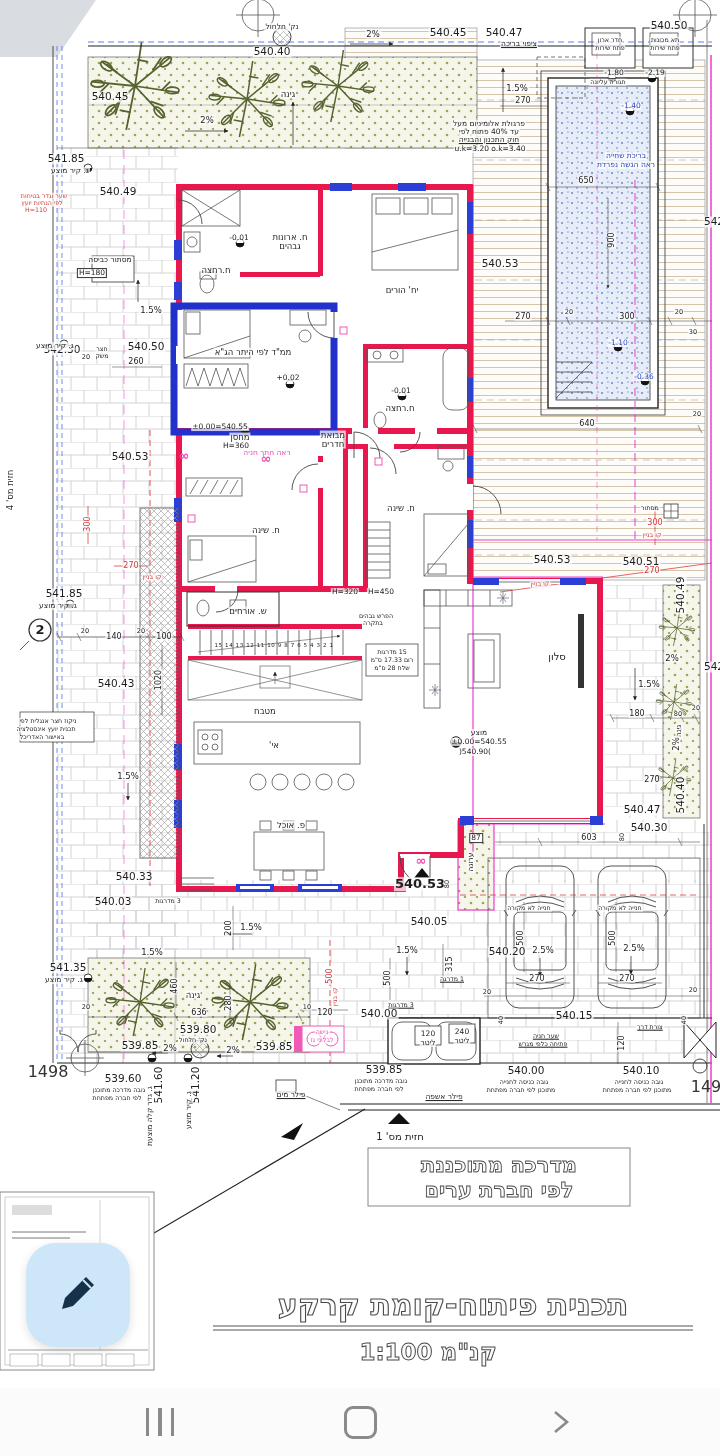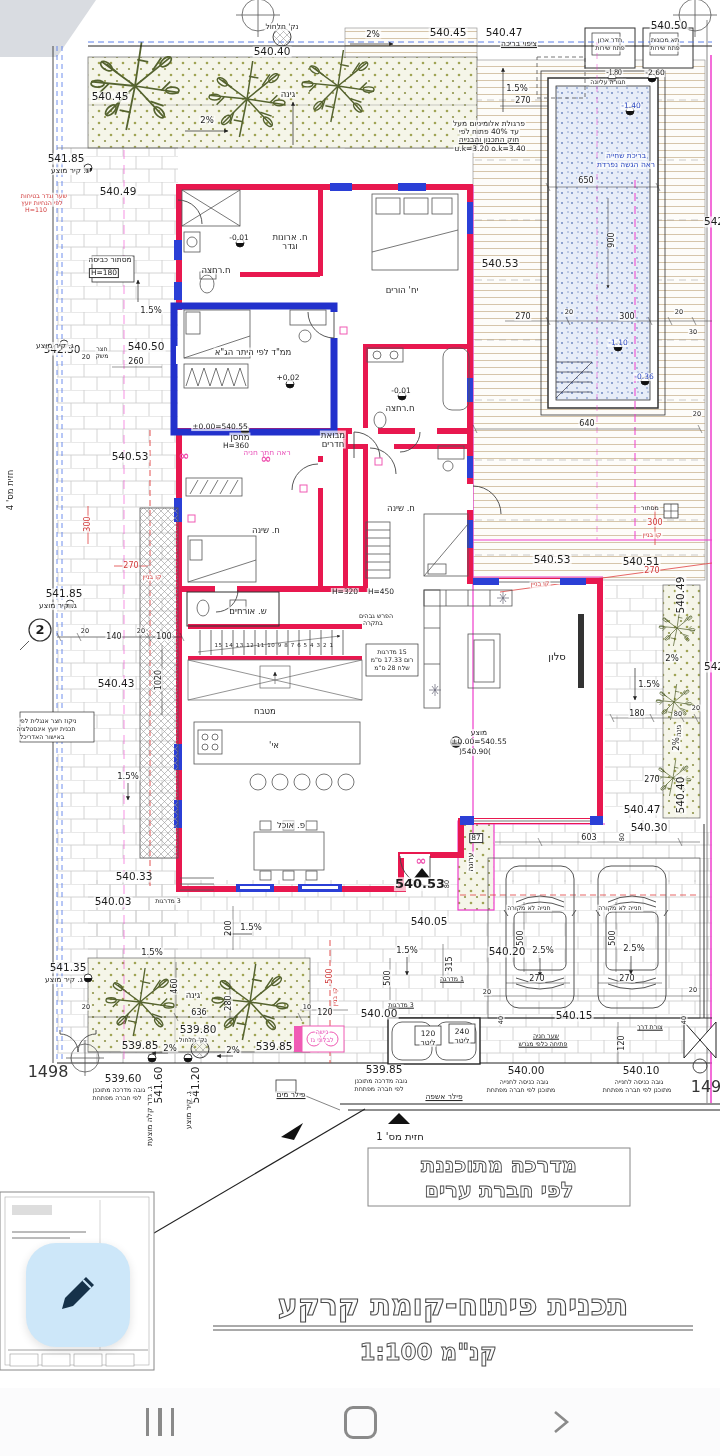--- a/index.html
+++ b/index.html
@@ -451,22 +451,22 @@
       <span class="lb sm" dir="auto" style="left: 288px; top: 94px;">גינה</span>
       <span class="lb pct" dir="auto" style="left: 373px; top: 34px;">2%</span>
       <span class="lb lvl" dir="auto" style="left: 448px; top: 33px;">540.45</span>
       <span class="lb lvl" dir="auto" style="left: 504px; top: 33px;">540.47</span>
       <span class="lb xs underl" dir="auto" style="left: 519px; top: 44px;">ציפוי בריכה</span>
       <span class="lb lvl" dir="auto" style="left: 669px; top: 26px;">540.50</span>
       <span class="lb xxs" dir="auto" style="left: 610px; top: 40px;">חדר ארון</span>
       <span class="lb xxs" dir="auto" style="left: 610px; top: 48px;">פתח שירות</span>
       <span class="lb xxs" dir="auto" style="left: 665px; top: 40px;">תא מכונות</span>
       <span class="lb xxs" dir="auto" style="left: 665px; top: 48px;">פתח שירות</span>
-      <span class="lb xs" dir="auto" style="left: 614px; top: 73px; font-family: Liberation Serif, serif;">-1.80</span>
-      <span class="lb xs" dir="auto" style="left: 655px; top: 73px;">-2.60</span>
+      <span class="lb xs" dir="auto" style="left: 614px; top: 73px;">-1.80</span>
+      <span class="lb xs" dir="auto" style="left: 655px; top: 73px;">-2.19</span>
       <span class="lb xxs" dir="auto" style="left: 608px; top: 82px;">חגורה עליונה</span>
       <span class="lb pct" dir="auto" style="left: 517px; top: 88px;">1.5%</span>
       <span class="lb dim" dir="auto" style="left: 523px; top: 101px;">270</span>
       <span class="lb xs" dir="auto" style="left: 489px; top: 124px;">פרגולת אלומיניום מעל</span>
       <span class="lb xs" dir="auto" style="left: 489px; top: 132px;">עד 40% פתוח לפי</span>
       <span class="lb xs underl" dir="auto" style="left: 489px; top: 140px;">חוק התכנון והבנייה</span>
       <span class="lb xs" dir="auto" style="left: 490px; top: 149px;">u.k=3.20  o.k=3.40</span>
       <span class="lb xs blue" dir="auto" style="left: 631px; top: 106px;">-1.40</span>
       <span class="lb xs blue" dir="auto" style="left: 626px; top: 156px;">בריכת שחייה</span>
       <span class="lb xs blue" dir="auto" style="left: 626px; top: 165px;">ראה הגשה נפרדת</span>
@@ -484,21 +484,21 @@
       <span class="lb dimxs" dir="auto" style="left: 697px; top: 414px;">20</span>
       <span class="lb lvl" dir="auto" style="left: 714px; top: 222px;">542</span>
       <span class="lb lvl" dir="auto" style="left: 714px; top: 667px;">542</span>
       <span class="lb lvl" dir="auto" style="left: 66px; top: 159px;">541.85</span>
       <span class="lb xs" dir="auto" style="left: 70px; top: 171px;">ג. קיר מוצע</span>
       <span class="lb lvl" dir="auto" style="left: 118px; top: 192px;">540.49</span>
       <span class="lb xxs red" dir="auto" style="left: 44px; top: 196px;">שער וגדר בטיחות</span>
       <span class="lb xxs red" dir="auto" style="left: 42px; top: 203px;">לפי הנחיות יועץ</span>
       <span class="lb xxs red" dir="auto" style="left: 36px; top: 210px;">H=110</span>
       <span class="lb xs" dir="auto" style="left: 110px; top: 260px;">מסתור כביסה</span>
-      <span class="lb xs box" dir="auto" style="left: 104px; top: 273px;">H=180</span>
+      <span class="lb xs box" dir="auto" style="left: 92px; top: 273px;">H=180</span>
       <span class="lb pct" dir="auto" style="left: 151px; top: 310px;">1.5%</span>
       <span class="lb lvl" dir="auto" style="left: 62px; top: 350px;">542.30</span>
       <span class="lb xs" dir="auto" style="left: 55px; top: 346px;">ג. קיר מוצע</span>
       <span class="lb dimxs" dir="auto" style="left: 86px; top: 357px;">20</span>
       <span class="lb xxs" dir="auto" style="left: 102px; top: 349px;">חצר</span>
       <span class="lb xxs" dir="auto" style="left: 102px; top: 356px;">משק</span>
       <span class="lb lvl" dir="auto" style="left: 146px; top: 347px;">540.50</span>
       <span class="lb dim" dir="auto" style="left: 136px; top: 362px;">260</span>
       <span class="lb lvl" dir="auto" style="left: 130px; top: 457px;">540.53</span>
       <span class="lb sm" dir="auto" style="left: 10px; top: 490px; transform: translate(-50%, -50%) rotate(-90deg);">חזית מס' 4</span>
@@ -512,21 +512,21 @@
       <span class="lb dim" dir="auto" style="left: 114px; top: 637px;">140</span>
       <span class="lb dimxs" dir="auto" style="left: 141px; top: 631px;">20</span>
       <span class="lb dim" dir="auto" style="left: 164px; top: 637px;">100</span>
       <span class="lb lvl" dir="auto" style="left: 116px; top: 684px;">540.43</span>
       <span class="lb dim" dir="auto" style="left: 159px; top: 680px; transform: translate(-50%, -50%) rotate(-90deg);">1020</span>
       <span class="lb xxs" dir="auto" style="left: 48px; top: 721px;">ניקוז חצר אנגלית לפי</span>
       <span class="lb xxs" dir="auto" style="left: 46px; top: 729px;">תכנית יועץ אינסטלציה</span>
       <span class="lb xxs" dir="auto" style="left: 42px; top: 737px;">באישור האדריכל</span>
       <span class="lb pct" dir="auto" style="left: 128px; top: 776px;">1.5%</span>
       <span class="lb sm" dir="auto" style="left: 290px; top: 237px;">ח. ארונות</span>
-      <span class="lb sm" dir="auto" style="left: 290px; top: 246px;">וגדר</span>
+      <span class="lb sm" dir="auto" style="left: 290px; top: 246px;">גבהים</span>
       <span class="lb xs" dir="auto" style="left: 239px; top: 238px;">-0.01</span>
       <span class="lb sm" dir="auto" style="left: 216px; top: 270px;">ח.רחצה</span>
       <span class="lb sm" dir="auto" style="left: 402px; top: 290px;">יח' הורים</span>
       <span class="lb sm" dir="auto" style="left: 253px; top: 352px;">ממ"ד לפי היתר הג"א</span>
       <span class="lb xs" dir="auto" style="left: 288px; top: 378px;">+0.02</span>
       <span class="lb xs" dir="auto" style="left: 401px; top: 391px;">-0.01</span>
       <span class="lb sm" dir="auto" style="left: 400px; top: 408px;">ח.רחצה</span>
       <span class="lb xs" dir="auto" style="left: 220px; top: 427px;">±0.00=540.55</span>
       <span class="lb sm" dir="auto" style="left: 240px; top: 437px;">מחסן</span>
       <span class="lb xs" dir="auto" style="left: 236px; top: 446px;">H=360</span>

